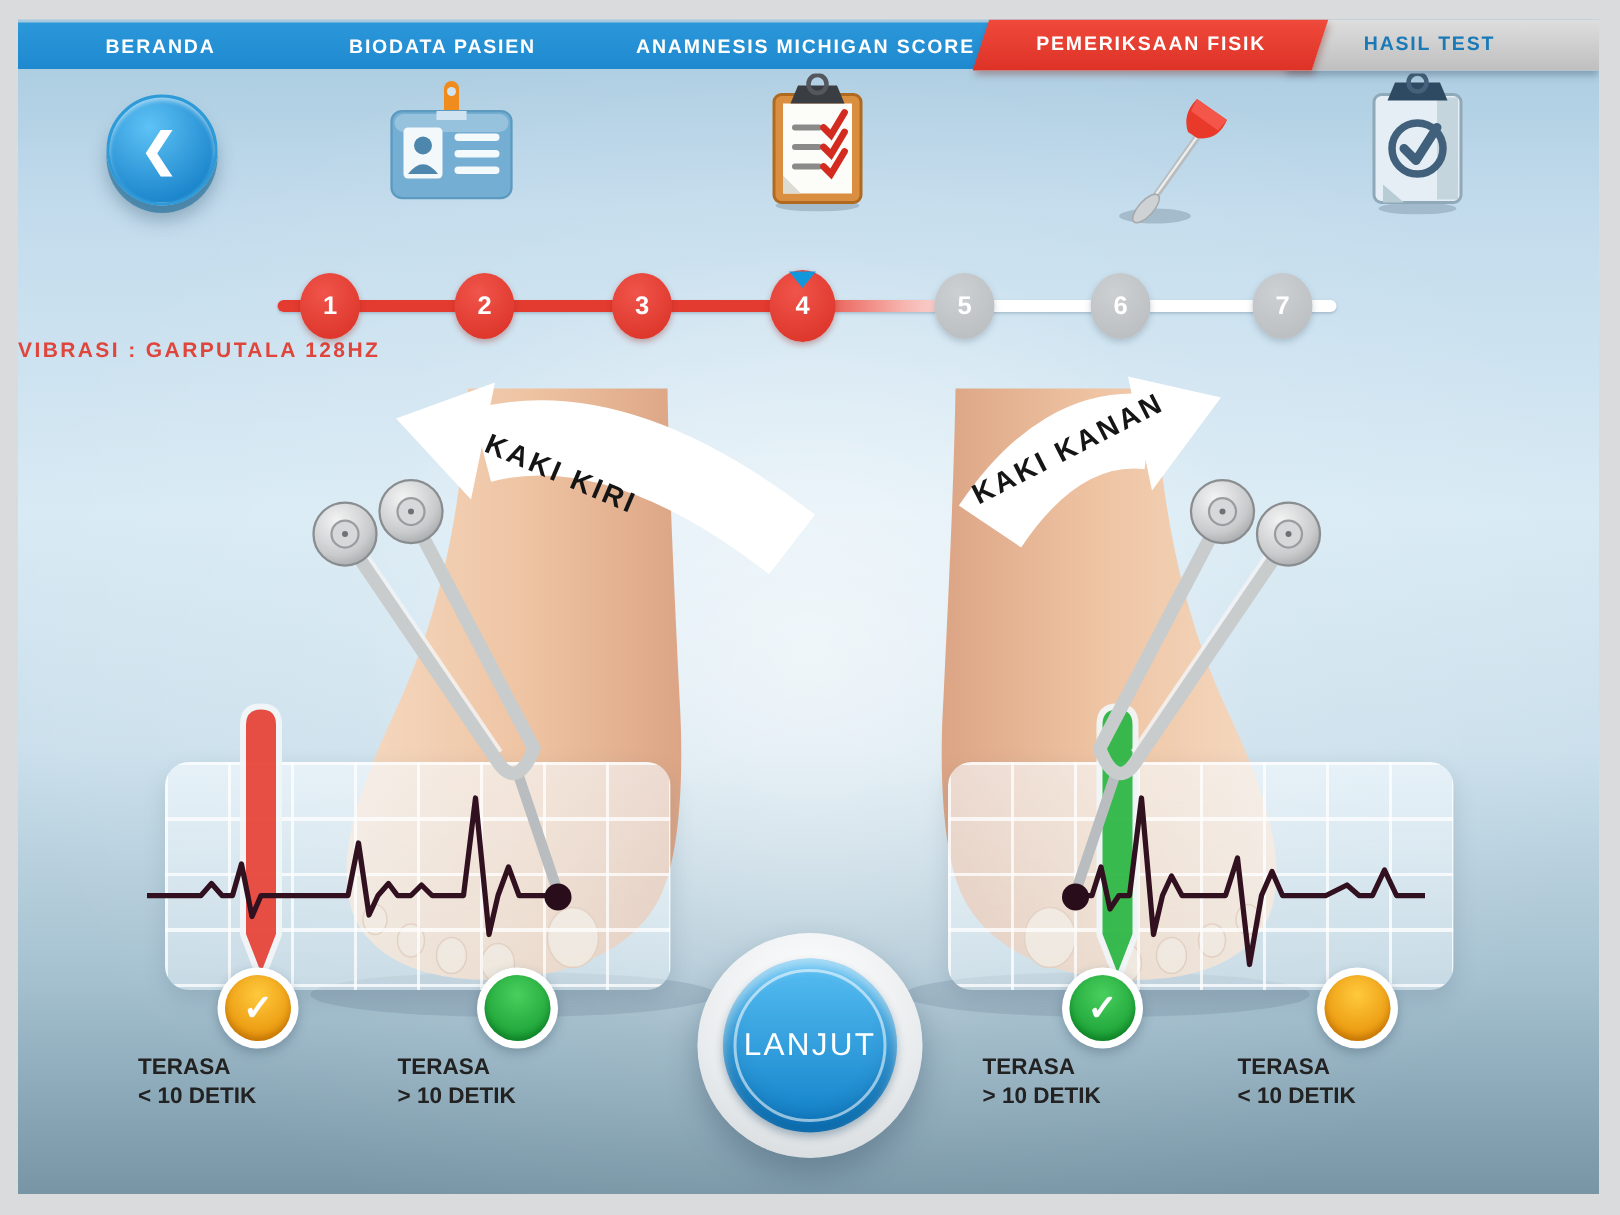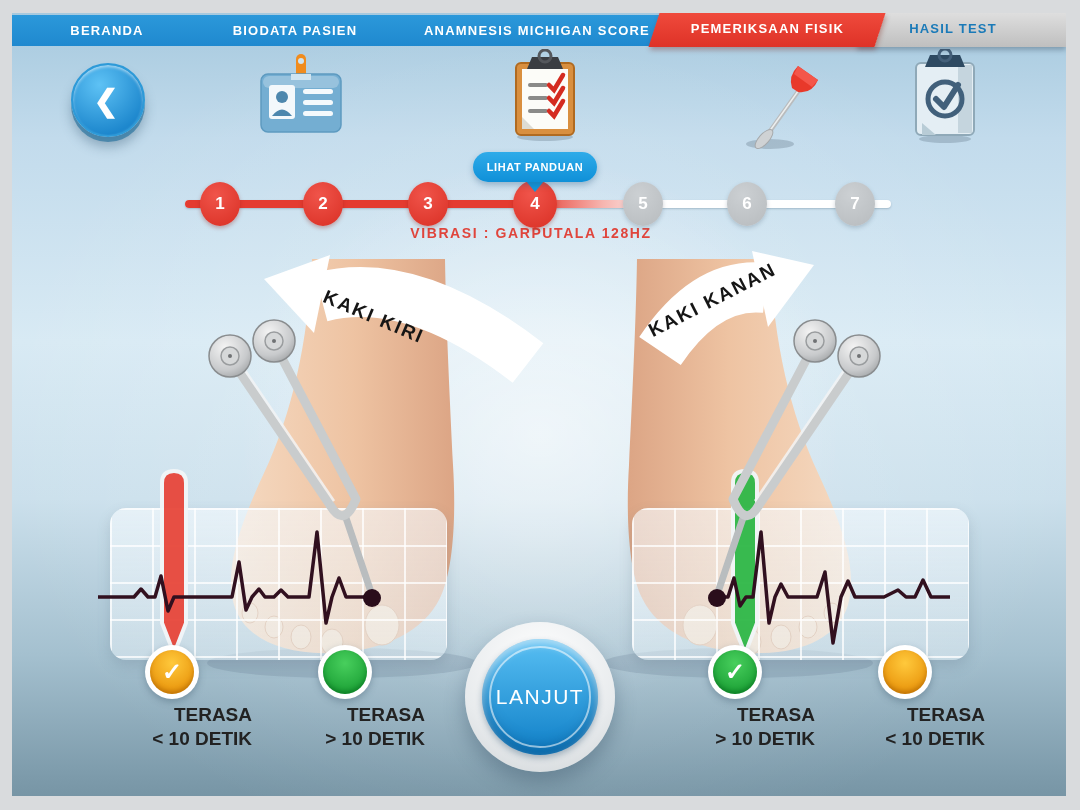--- a/index.html
+++ b/index.html
@@ -36,40 +36,40 @@
   
   .track{position:absolute;left:173px;top:187px;width:706px;height:8px;border-radius:4px;background:#fff;z-index:20;
        box-shadow:0 1px 2px rgba(110,135,155,.45);}
   .track-red{position:absolute;left:173px;top:187px;width:480px;height:8px;border-radius:4px;z-index:21;
        background:linear-gradient(to right,#e43b30 0%,#e43b30 72%,rgba(240,120,110,.55) 87%,rgba(255,255,255,0) 100%);}
   .step{position:absolute;width:40px;height:44px;border-radius:50%;z-index:22;top:169px;
        color:#fff;font-size:17px;font-weight:bold;display:flex;align-items:center;justify-content:center;cursor:pointer;}
   .step.red{background:radial-gradient(circle at 40% 30%,#f0544a,#d92f24);box-shadow:0 2px 4px rgba(140,30,20,.35);}
   .step.gray{background:radial-gradient(circle at 40% 30%,#ccd0d3,#b7bbbe);box-shadow:0 2px 4px rgba(90,110,125,.3);}
   .step.active{width:44px;height:48px;top:167px;}
-  .stepper-caption{position:absolute;left:0;top:212px;width:1038px;text-align:center;z-index:20;
+  .stepper-caption{position:absolute;left:0;top:212px;width:1038px;z-index:20;
        color:#e0453c;font-size:14px;font-weight:bold;letter-spacing:1.6px;}
   
   .banner-text{position:absolute;z-index:14;color:#151515;font-size:19px;font-weight:bold;letter-spacing:2px;white-space:nowrap;}
   
   .ecg-panel{position:absolute;top:495px;width:337px;height:152px;border-radius:16px;z-index:10;
        background:
         repeating-linear-gradient(to right, rgba(255,255,255,.75) 0 2px, transparent 2px 42px),
         repeating-linear-gradient(to bottom, rgba(255,255,255,.75) 0 2px, transparent 2px 37px),
         linear-gradient(rgba(246,251,255,.62), rgba(232,243,249,.5));
        box-shadow:0 6px 14px rgba(80,100,120,.2);}
   
   .chk{position:absolute;top:632px;width:54px;height:54px;border-radius:50%;background:#fff;z-index:26;cursor:pointer;
        box-shadow:0 3px 7px rgba(55,80,100,.35);display:flex;align-items:center;justify-content:center;}
   .chk .ball{width:44px;height:44px;border-radius:50%;display:flex;align-items:center;justify-content:center;
        color:#fff;font-size:24px;font-weight:bold;}
   .ball.orange{background:radial-gradient(circle at 50% 30%,#ffc93c,#e8930a 80%);box-shadow:inset 0 -3px 4px rgba(150,85,0,.45);}
   .ball.green{background:radial-gradient(circle at 50% 30%,#48cf5d,#1ba035 80%);box-shadow:inset 0 -3px 4px rgba(0,95,25,.45);}
-  .opt-label{position:absolute;top:690px;width:160px;text-align:right;z-index:26;
-       color:#222;font-size:19px;font-weight:bold;line-height:1.25;}
+  .opt-label{position:absolute;top:690px;width:160px;text-align:left;z-index:26;
+       color:#222;font-size:15px;font-weight:bold;line-height:1.25;}
   
   .lanjut-outer{position:absolute;left:453px;top:609px;width:150px;height:150px;border-radius:50%;z-index:28;cursor:pointer;
        background:radial-gradient(circle at 50% 28%,#ffffff,#e8ebed 62%,#ced3d6 100%);
        box-shadow:0 10px 20px rgba(60,85,105,.4);display:flex;align-items:center;justify-content:center;}
   .lanjut-inner{width:116px;height:116px;border-radius:50%;position:relative;
        background:linear-gradient(#58bff3,#0f7fc7);
        box-shadow:inset 0 5px 8px rgba(255,255,255,.55), inset 0 -8px 14px rgba(0,60,110,.4), 0 3px 6px rgba(30,70,100,.35);
        display:flex;align-items:center;justify-content:center;}
   .lanjut-ring{position:absolute;inset:7px;border:2px solid rgba(255,255,255,.55);border-radius:50%;}
   .lanjut-label{color:#fff;font-size:21px;font-weight:normal;letter-spacing:1.5px;}
@@ -246,21 +246,20 @@
       <rect x="10" y="14" width="58" height="72" rx="5" fill="#e4eef4" stroke="#8fa9b8" stroke-width="2"></rect>
       <rect x="52" y="16" width="14" height="68" fill="rgba(140,165,180,.35)"></rect>
       <polygon points="16,74 30,86 16,86" fill="#b8ccd6"></polygon>
       <path d="M24 6 L54 6 L59 18 L19 18 Z" fill="#2e4a62"></path>
       <circle cx="39" cy="6" r="6" fill="none" stroke="#44607a" stroke-width="3"></circle>
       <circle cx="39" cy="50" r="17" fill="none" stroke="#41607b" stroke-width="5"></circle>
       <path d="M30 50 L38 58 L52 36" fill="none" stroke="#41607b" stroke-width="6" stroke-linecap="round" stroke-linejoin="round"></path>
     </svg>
   </div>
 
-  <div class="guide-bubble">LIHAT PANDUAN</div>
   <div class="guide-pointer"></div>
 
   <div class="track"></div>
   <div class="track-red"></div>
   <div class="step red" style="left:188px;">1</div>
   <div class="step red" style="left:291px;">2</div>
   <div class="step red" style="left:396px;">3</div>
   <div class="step red active" style="left:501px;">4</div>
   <div class="step gray" style="left:611px;">5</div>
   <div class="step gray" style="left:715px;">6</div>

